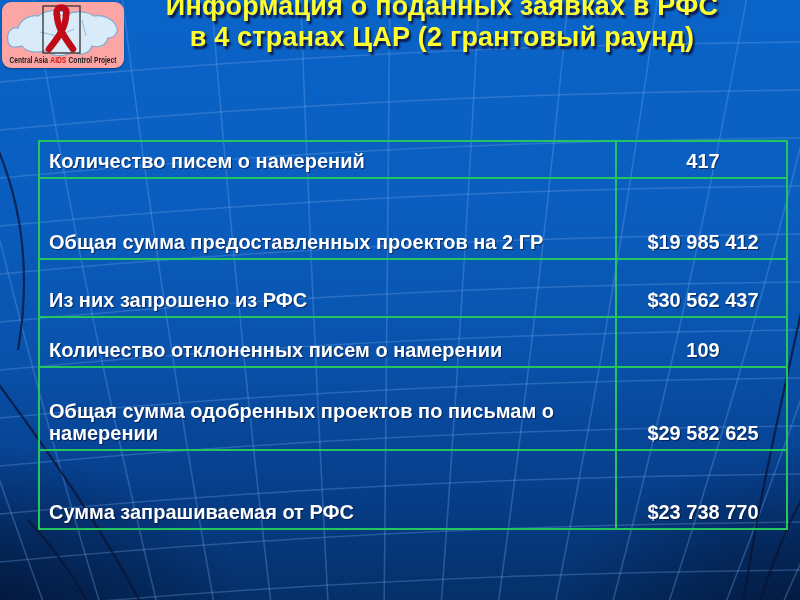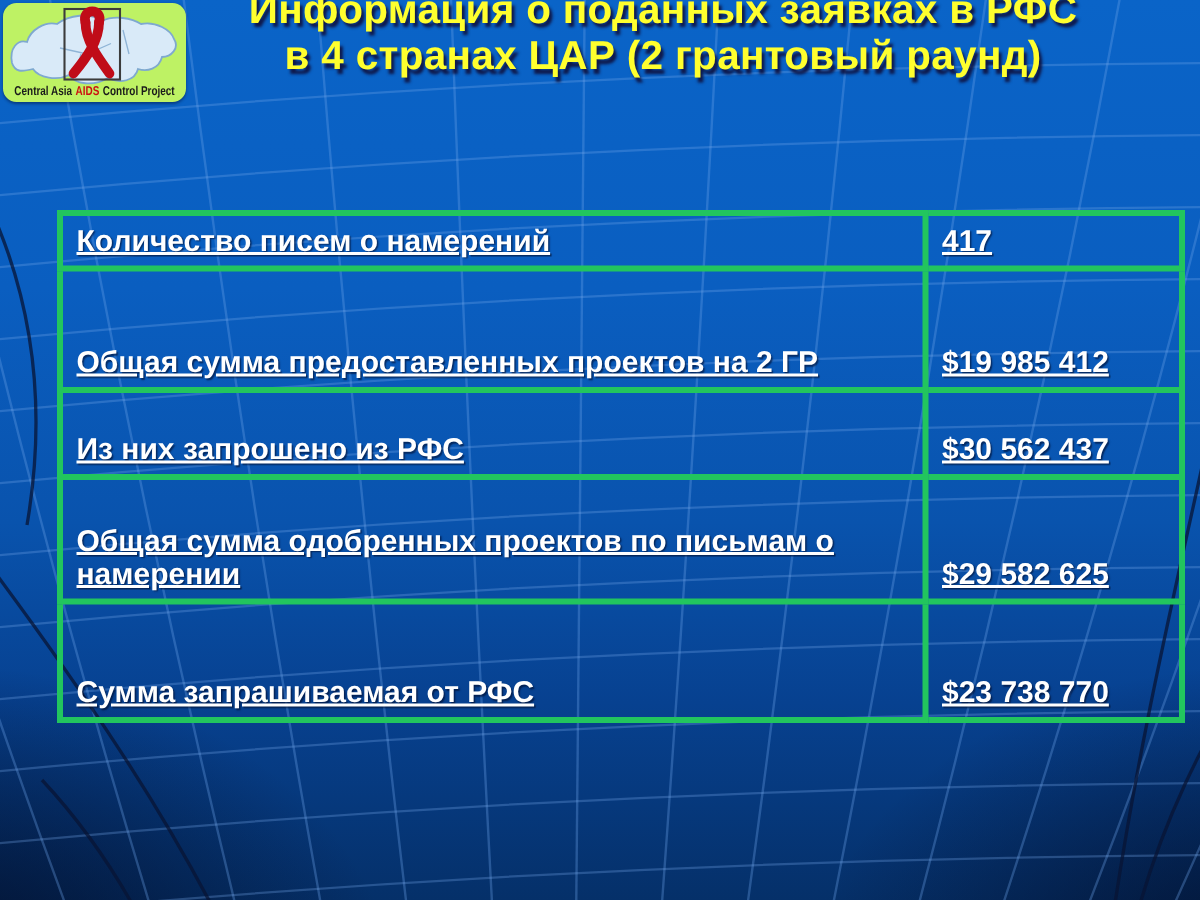--- a/index.html
+++ b/index.html
@@ -13,21 +13,21 @@
     position:absolute;inset:0;
     background:
       radial-gradient(ellipse 460px 320px at -50px 660px, rgba(2,9,32,0.85), rgba(2,9,32,0) 68%),
       radial-gradient(ellipse 460px 320px at 850px 660px, rgba(2,9,32,0.8), rgba(2,9,32,0) 68%),
       linear-gradient(180deg,#0a64c8 0%,#0a5ec0 32%,#0953ad 58%,#074190 78%,#053069 100%);
   }
   .globe-grid{position:absolute;inset:0;}
   
   .logo{
     position:absolute;left:2px;top:2px;width:122px;height:66px;
-    background:#bef264;border-radius:9px;box-shadow:0 1px 2px rgba(0,0,30,0.4);
+    background:#fca5a5;border-radius:9px;box-shadow:0 1px 2px rgba(0,0,30,0.4);
   }
   .logo svg{position:absolute;left:0;top:0;}
   .logo-caption{
     position:absolute;left:0;right:0;bottom:3px;
     display:flex;justify-content:center;gap:3px;white-space:nowrap;
     font-size:8.5px;font-weight:bold;color:#1a1a1a;
     transform:scaleX(0.78);transform-origin:50% 50%;
   }
   .logo-caption .red{color:#cc1111;}
   
@@ -38,28 +38,27 @@
     color:#ffff2e;
     text-shadow:2px 3px 2px rgba(15,15,60,0.9);
     letter-spacing:0.2px;
   }
   
   .table-wrap{position:absolute;left:38px;top:140px;}
   table.data{
     border-collapse:collapse;table-layout:fixed;width:748px;
   }
   table.data td{
-    border:4px solid #22c55e;
+    border:2px solid #22c55e;
     vertical-align:bottom;
     color:#ffffff;font-weight:bold;font-size:20px;line-height:22px;
     padding:0 6px 5px 9px;
     text-shadow:1px 1px 1px rgba(0,10,40,0.6);
-    text-decoration:underline;
   }
-  td.val{text-align:left;padding-left:2px;padding-right:2px;}
+  td.val{text-align:center;padding-left:2px;padding-right:2px;}
   col.c-label{width:577px;}
   col.c-value{width:171px;}
   tr.r0{height:37px;} tr.r1{height:81px;} tr.r2{height:58px;}
   tr.r3{height:50px;} tr.r4{height:50px;} tr.r5{height:83px;}
   tr.r6{height:79px;}
 </style>
 </head>
 <body>
 
 <div class="slide-bg"></div>
@@ -146,20 +145,24 @@
         <td class="val">417</td>
       </tr>
       <tr class="r1">
         <td>Общая сумма предоставленных проектов на 2 ГР</td>
         <td class="val">$19 985 412</td>
       </tr>
       <tr class="r2">
         <td>Из них запрошено из РФС</td>
         <td class="val">$30 562 437</td>
       </tr>
+      <tr class="r3">
+        <td>Количество отклоненных писем о намерении</td>
+        <td class="val">109</td>
+      </tr>
       <tr class="r5">
         <td>Общая сумма одобренных проектов по письмам о намерении</td>
         <td class="val">$29 582 625</td>
       </tr>
       <tr class="r6">
         <td>Сумма запрашиваемая от РФС</td>
         <td class="val">$23 738 770</td>
       </tr>
     </tbody>
   </table>

